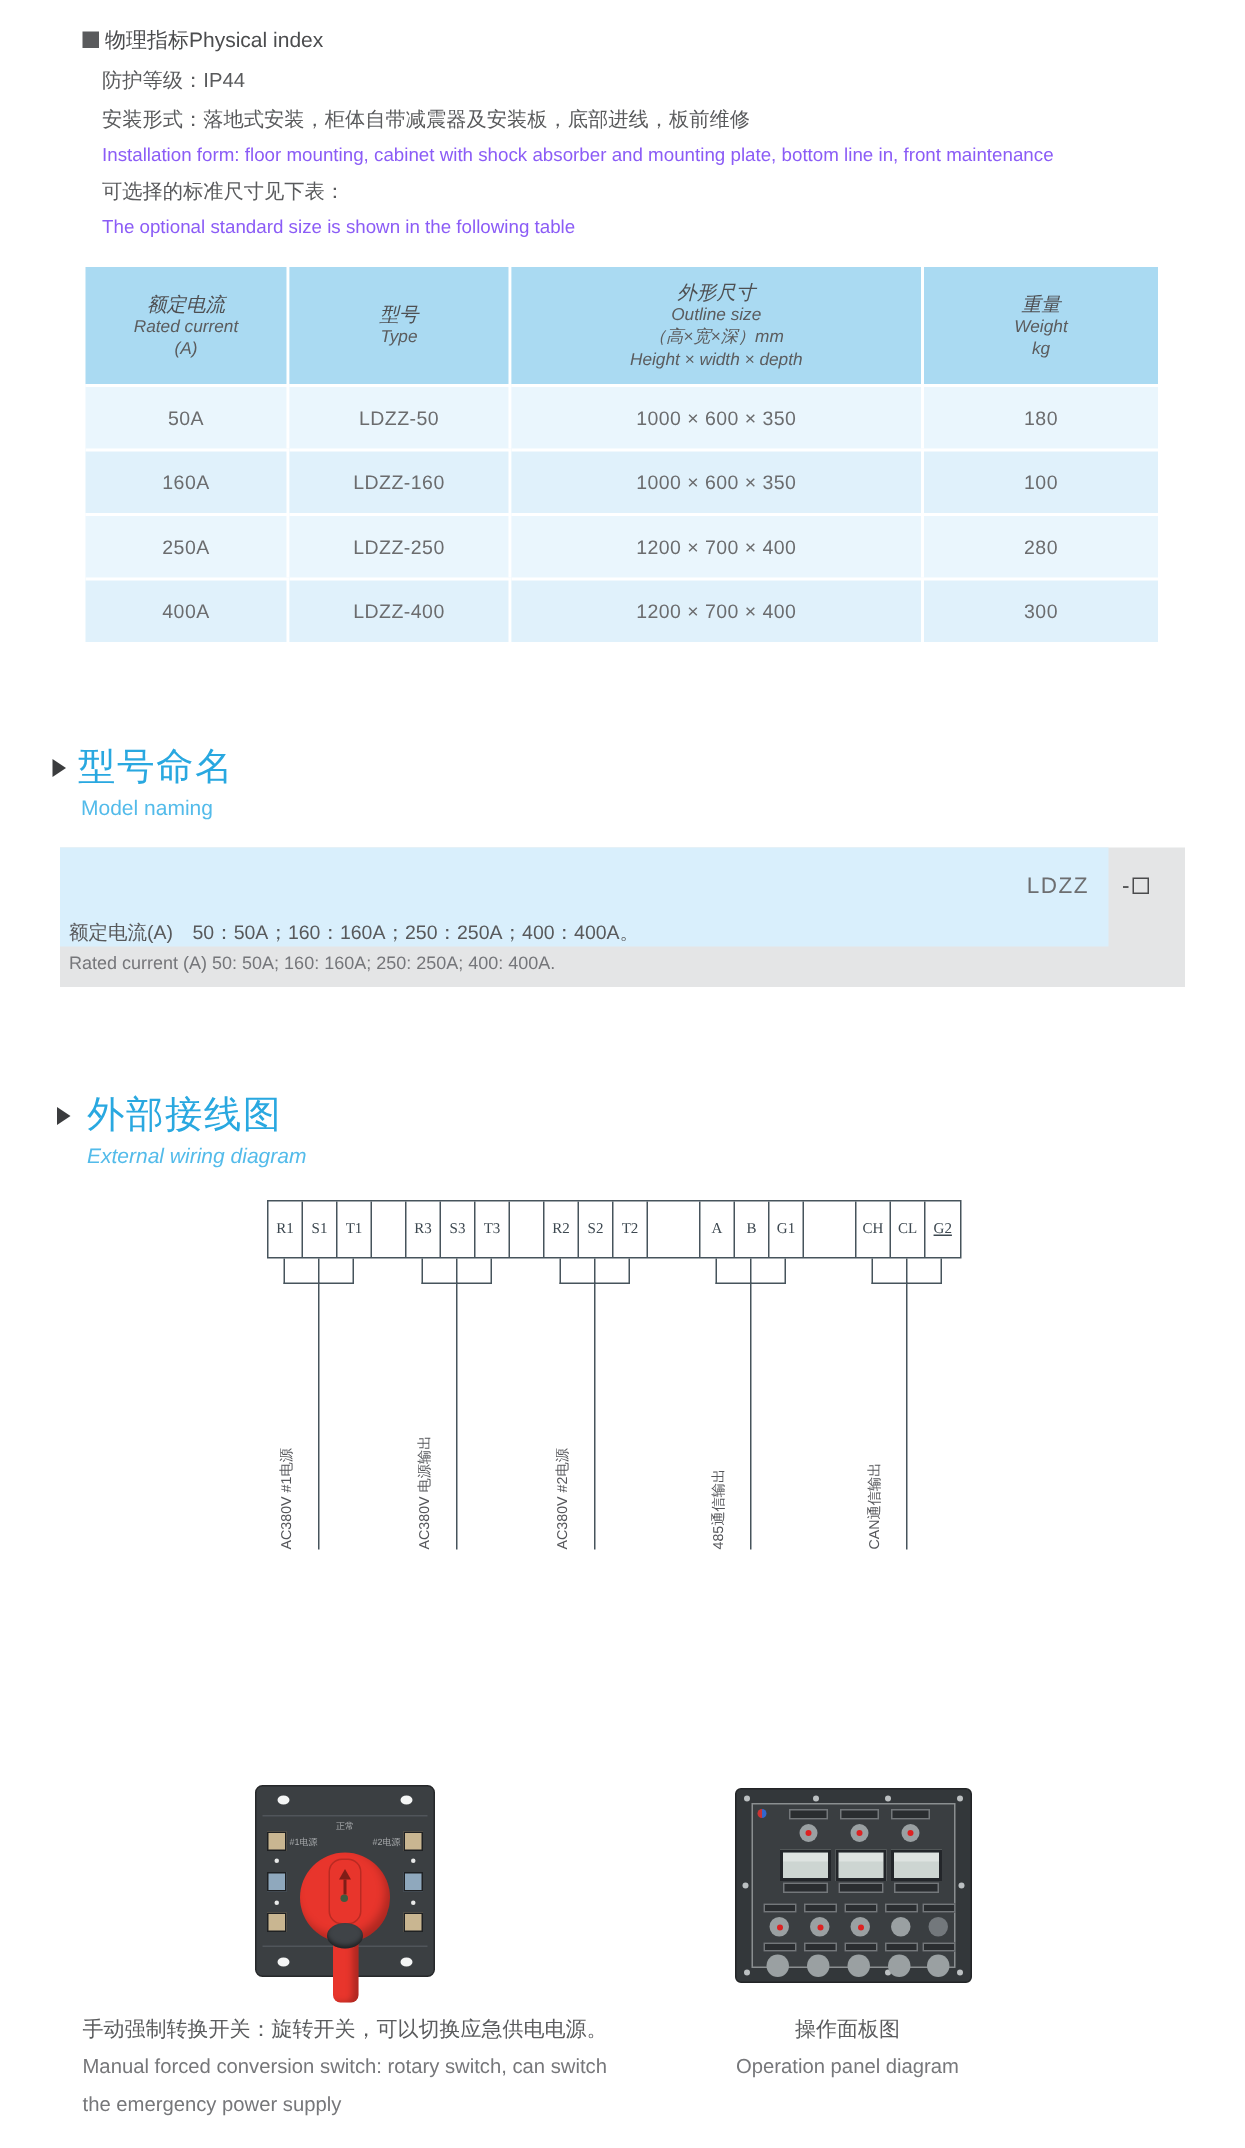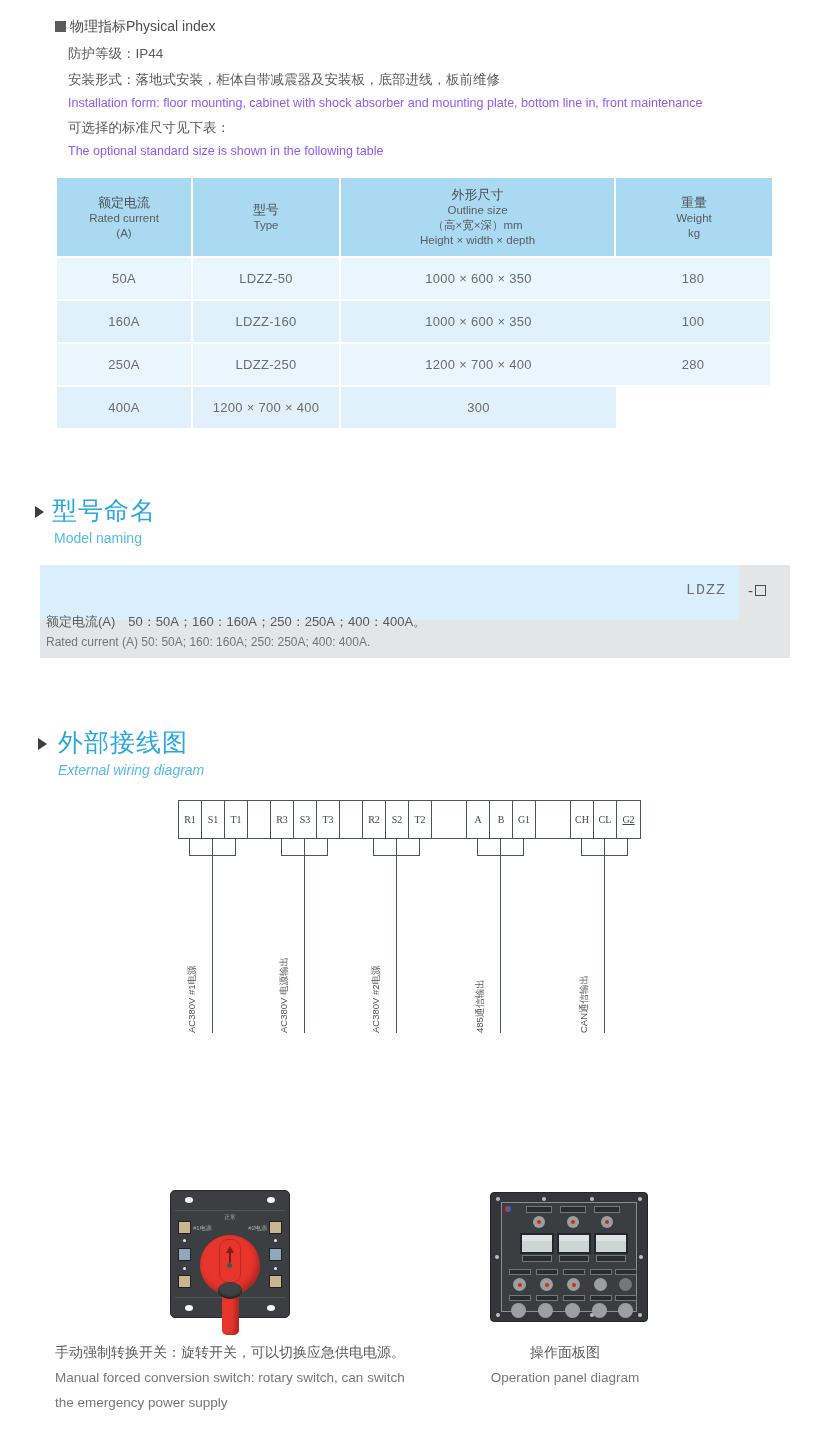--- a/index.html
+++ b/index.html
@@ -11,38 +11,38 @@
   
   .intro-line { position:absolute; left:68px; font-size:13.5px; color:#595a5c; white-space:nowrap; }
   .intro-line.en { font-size:12.5px; color:#8b5cf6; }
   .intro-title { position:absolute; left:55px; top:18px; font-size:14px; color:#4b4c4e; }
   .sq-bullet { display:inline-block; width:11px; height:11px; background:#595a5c; margin-right:4px; vertical-align:-1px; }
 
   
   .size-table { position:absolute; left:57px; top:178px; width:715px;
     display:grid; grid-template-columns:136px 148px 275px 156px; }
   .size-table .hcell { background:#aadaf2; height:78px; display:flex; flex-direction:column;
-    align-items:center; justify-content:center; text-align:center; color:#4e4f52; }
+    align-items:center; justify-content:center; text-align:center; color:#4e4f52;font-style:italic; }
   .size-table .hcell .cn { font-size:13px; line-height:17px; }
   .size-table .hcell .en { font-size:11.5px; line-height:15px; color:#5b5c5e; }
   .size-table .cell { height:43px; display:flex; align-items:center; justify-content:center;
     font-size:13px; color:#6b6c6e; border-top:2px solid #fff; letter-spacing:.3px; }
   .size-table .hcell, .size-table .cell { border-right:2px solid #fff; }
   .size-table .hcell:nth-child(4n), .size-table .cell:nth-last-child(4n+1){ border-right:none; }
   .rowA { background:#eaf6fd; } .rowB { background:#e0f1fb; }
 
   
   .sec-arrow { position:absolute; width:0; height:0; border-left:9px solid #3b3c3e;
     border-top:6px solid transparent; border-bottom:6px solid transparent; }
   .sec-title { position:absolute; font-size:25px; color:#29a8e0; letter-spacing:1px; }
   .sec-sub { position:absolute; font-size:14px; color:#53bbea; }
 
   
   .mn-strip { position:absolute; left:40px; top:565px; width:750px; height:93px; background:#e4e5e6; }
-  .mn-blue { position:absolute; left:0; top:0; width:699px; height:55px; background:#d9effc;font-family:Liberation Mono, monospace; }
+  .mn-blue { position:absolute; left:0; top:0; width:699px; height:66px; background:#d9effc; }
   .mn-code { position:absolute; right:13px; top:0; height:50px; display:flex; align-items:center;
     font-size:15px; color:#6d6e70; letter-spacing:1px; }
   .mn-suffix { position:absolute; left:708px; top:0; height:50px; display:flex; align-items:center;
     color:#4a4b4d; font-size:15px; }
   .mn-box { display:inline-block; width:11px; height:11px; border:1.5px solid #4a4b4d; margin-left:2px; }
   .mn-notes { position:absolute; left:6px; top:46px; }
   .mn-note-cn { font-size:13px; color:#58595b; line-height:21px; white-space:nowrap; }
   .mn-note-en { font-size:12px; color:#75767a; line-height:20px; white-space:nowrap; }
 
   
@@ -146,20 +146,21 @@
     <div class="cell rowB">LDZZ-160</div>
     <div class="cell rowB">1000 × 600 × 350</div>
     <div class="cell rowB">100</div>
 
     <div class="cell rowA">250A</div>
     <div class="cell rowA">LDZZ-250</div>
     <div class="cell rowA">1200 × 700 × 400</div>
     <div class="cell rowA">280</div>
 
     <div class="cell rowB">400A</div>
+    <div class="cell rowB">LDZZ-400</div>
     <div class="cell rowB">1200 × 700 × 400</div>
     <div class="cell rowB">300</div>
   </div>
 
   <div class="sec-arrow" style="left:35px; top:506px;"></div>
   <div class="sec-title" style="left:52px; top:494px;">型号命名</div>
   <div class="sec-sub" style="left:54px; top:530px;">Model naming</div>
 
   <div class="mn-strip">
     <div class="mn-blue">

